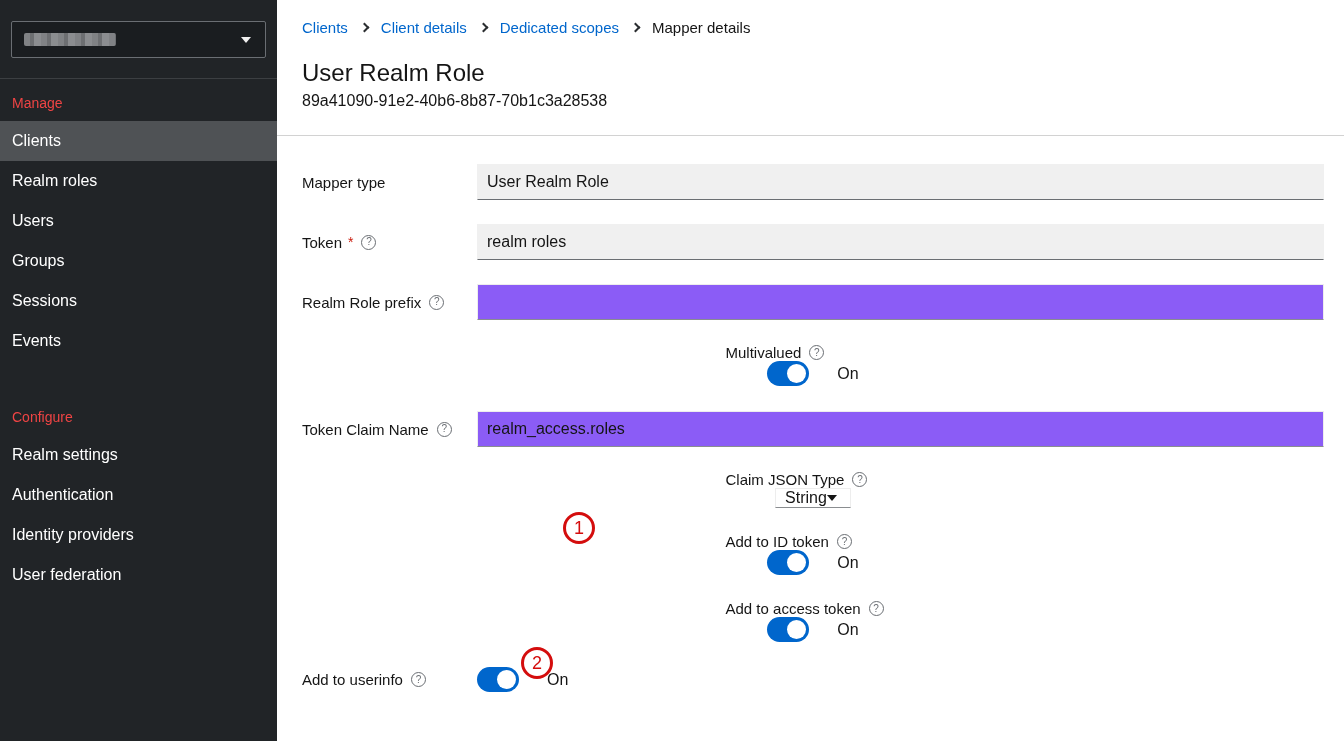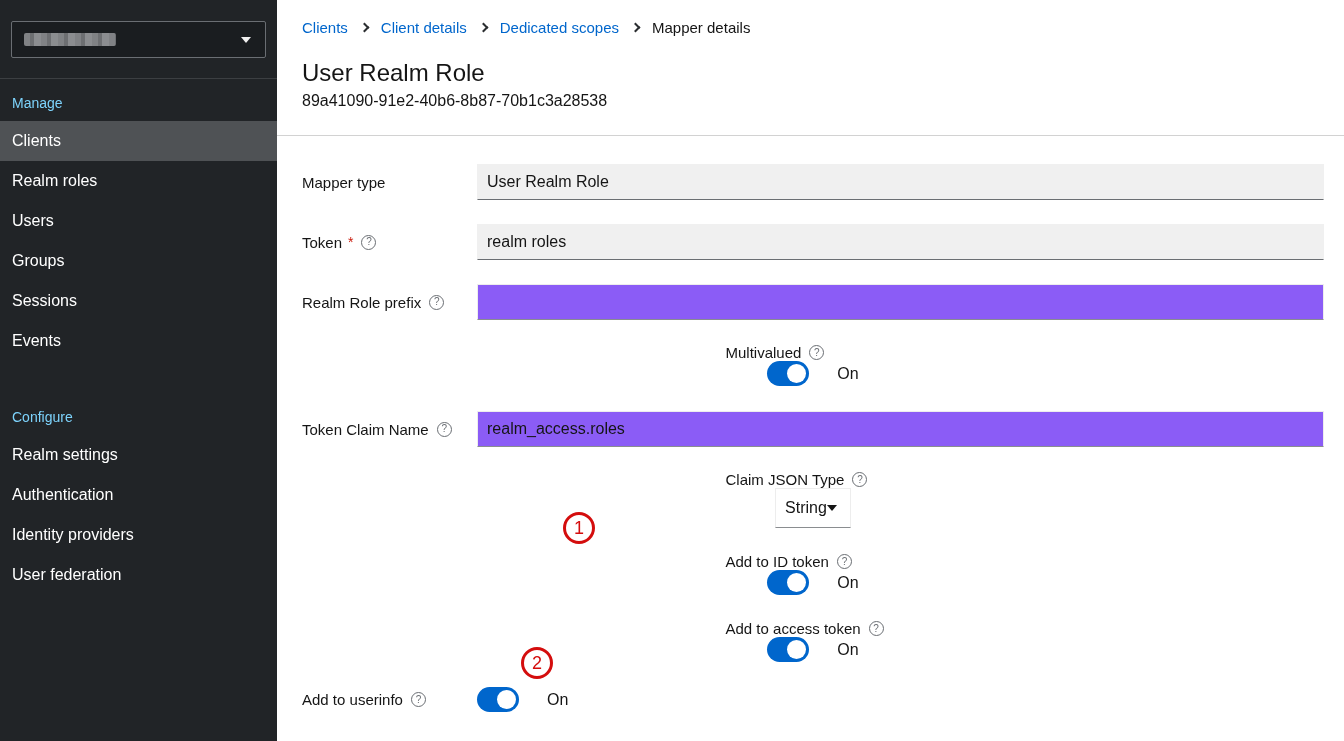--- a/index.html
+++ b/index.html
@@ -38,21 +38,21 @@
   }
   .caret-down {
     width: 0; height: 0;
     border-left: 5px solid transparent;
     border-right: 5px solid transparent;
     border-top: 6px solid #f0f0f0;
   }
   .nav-group-title {
     padding: 16px 24px 10px 12px;
     font-size: 14px;
-    color: #7dd3fc;
+    color: #ef4444;
   }
   .nav-group.configure { margin-top: 32px; }
   .nav-list { list-style: none; }
   .nav-item {
     padding: 10px 12px;
     font-size: 16px; line-height: 20px;
     color: #fff;
     cursor: pointer;
   }
   .nav-item.selected { background: #4f5255; }
@@ -118,21 +118,21 @@
     border-bottom: 1px solid #8a8d90;
     outline: none;
   }
   .pf-input.readonly {
     background: #f0f0f0;
     border-color: #f0f0f0;
     border-bottom-color: #6a6e73;
   }
 
   .pf-select {
-    width: 100%; height: 40px;
+    width: 100%; height: 20px;
     display: flex; align-items: center; justify-content: space-between;
     padding: 0 13px 0 9px;
     font-size: 16px; color: #151515;
     background: #fff;
     border: 1px solid #ededed;
     border-bottom: 1px solid #8a8d90;
     cursor: pointer;
   }
   .select-caret {
     width: 0; height: 0;

